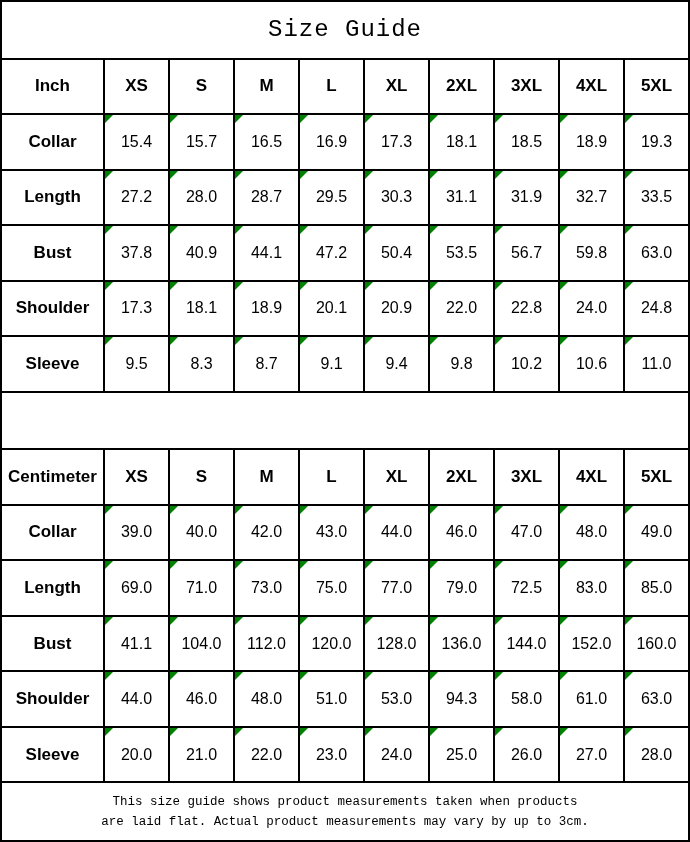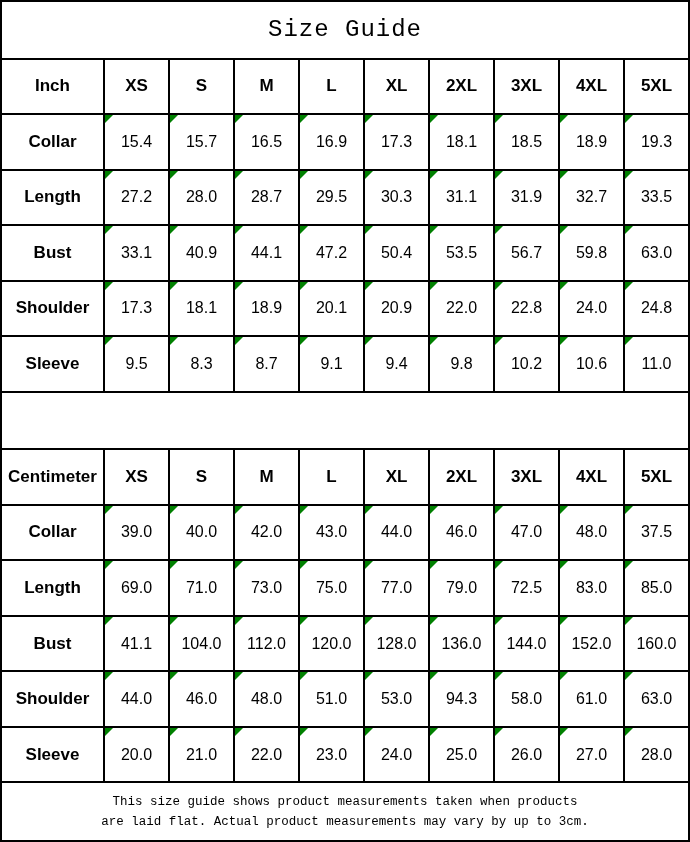--- a/index.html
+++ b/index.html
@@ -116,21 +116,21 @@
           <td class="val"><span class="tri"></span><span>28.7</span></td>
           <td class="val"><span class="tri"></span><span>29.5</span></td>
           <td class="val"><span class="tri"></span><span>30.3</span></td>
           <td class="val"><span class="tri"></span><span>31.1</span></td>
           <td class="val"><span class="tri"></span><span>31.9</span></td>
           <td class="val"><span class="tri"></span><span>32.7</span></td>
           <td class="val"><span class="tri"></span><span>33.5</span></td>
         </tr>
         <tr>
           <td class="label"><span>Bust</span></td>
-          <td class="val"><span class="tri"></span><span>33.1</span></td>
+          <td class="val"><span class="tri"></span><span>37.8</span></td>
           <td class="val"><span class="tri"></span><span>40.9</span></td>
           <td class="val"><span class="tri"></span><span>44.1</span></td>
           <td class="val"><span class="tri"></span><span>47.2</span></td>
           <td class="val"><span class="tri"></span><span>50.4</span></td>
           <td class="val"><span class="tri"></span><span>53.5</span></td>
           <td class="val"><span class="tri"></span><span>56.7</span></td>
           <td class="val"><span class="tri"></span><span>59.8</span></td>
           <td class="val"><span class="tri"></span><span>63.0</span></td>
         </tr>
         <tr>
@@ -176,21 +176,21 @@
         <tr>
           <td class="label"><span>Collar</span></td>
           <td class="val"><span class="tri"></span><span>39.0</span></td>
           <td class="val"><span class="tri"></span><span>40.0</span></td>
           <td class="val"><span class="tri"></span><span>42.0</span></td>
           <td class="val"><span class="tri"></span><span>43.0</span></td>
           <td class="val"><span class="tri"></span><span>44.0</span></td>
           <td class="val"><span class="tri"></span><span>46.0</span></td>
           <td class="val"><span class="tri"></span><span>47.0</span></td>
           <td class="val"><span class="tri"></span><span>48.0</span></td>
-          <td class="val"><span class="tri"></span><span>37.5</span></td>
+          <td class="val"><span class="tri"></span><span>49.0</span></td>
         </tr>
         <tr>
           <td class="label"><span>Length</span></td>
           <td class="val"><span class="tri"></span><span>69.0</span></td>
           <td class="val"><span class="tri"></span><span>71.0</span></td>
           <td class="val"><span class="tri"></span><span>73.0</span></td>
           <td class="val"><span class="tri"></span><span>75.0</span></td>
           <td class="val"><span class="tri"></span><span>77.0</span></td>
           <td class="val"><span class="tri"></span><span>79.0</span></td>
           <td class="val"><span class="tri"></span><span>72.5</span></td>

